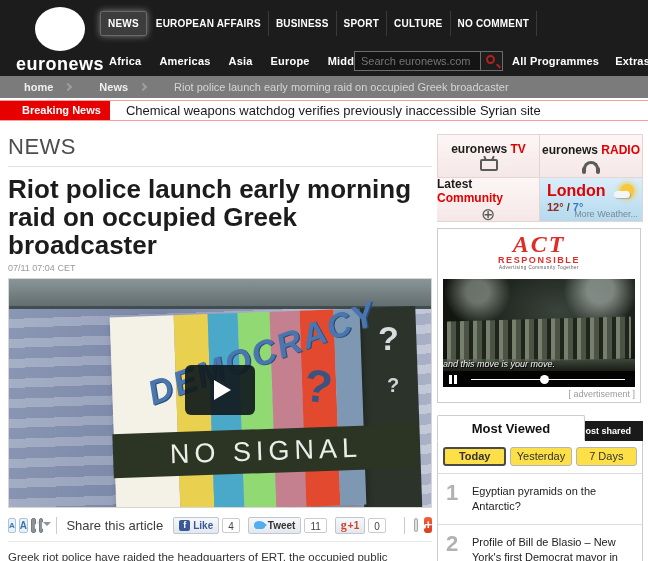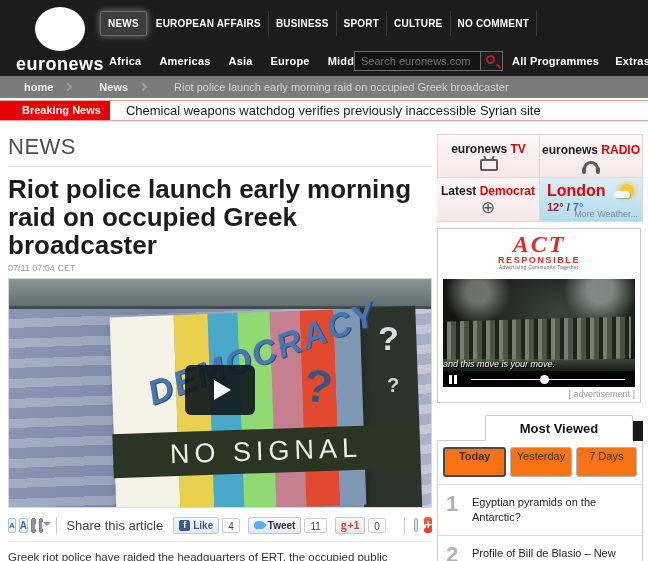--- a/index.html
+++ b/index.html
@@ -170,30 +170,30 @@
   .player-bar { position:absolute; left:0; right:0; bottom:0; height:16px; background:#030303;
       display:flex; align-items:center; }
   .pause-icon { display:flex; margin-left:6px; cursor:pointer; }
   .pause-icon span { width:3px; height:9px; background:#fff; margin-right:2px; }
   .progress { position:relative; flex:1; height:1px; background:#fff; margin:0 10px 0 12px; cursor:pointer; }
   .knob { position:absolute; left:45%; top:-4px; width:9px; height:9px; background:#fff; border-radius:50%; }
   .ad-caption { text-align:right; font-size:9px; color:#9a9a9a; padding:2px 5px 3px; }
 
   
   .mv { margin-top:12px; position:relative; }
-  .mv-tabs { position:relative; height:26px;margin-left:48px; }
+  .mv-tabs { position:relative; height:26px; }
   .mv-tab-active { position:absolute; left:0; top:0; width:148px; height:26px; background:#fff;
       border:1px solid #ccc; border-bottom:1px solid #fff; border-radius:2px 2px 0 0; text-align:center;
       font-size:13px; font-weight:bold; color:#111; line-height:25px; z-index:2; cursor:pointer; }
   .mv-tab-shared { position:absolute; right:0; top:6px; height:20px; background:#1a1a1a; color:#fff;
       font-size:9px; font-weight:bold; line-height:20px; padding:0 12px; cursor:pointer; }
   .mv-panel { border:1px solid #ccc; margin-top:-1px; background:#fff; }
   .mv-subtabs { display:flex; gap:4px; padding:6px 5px 7px; }
-  .subtab { flex:1; height:30px; line-height:17px; text-align:center; font-size:11px; color:#333;
-      background:#f97316; border:1px solid #b5b5b5; border-radius:3px; cursor:pointer; }
+  .subtab { flex:1; height:19px; line-height:17px; text-align:center; font-size:11px; color:#333;
+      background:#fde047; border:1px solid #b5b5b5; border-radius:3px; cursor:pointer; }
   .subtab.active { border:2px solid #4a4a4a; font-weight:bold; line-height:15px; }
   .mv-item { display:flex; border-top:1px solid #ddd; padding:8px 6px 9px 8px; cursor:pointer; }
   .mv-rank { width:26px; font-size:22px; font-weight:bold; color:#b2b2b2; line-height:22px; }
   .mv-text { flex:1; font-size:11px; color:#222; line-height:1.4; padding-top:2px; }
 </style>
 </head>
 <body>
 
 <div id="page">
 
@@ -319,21 +319,21 @@
           <span class="wred">TV</span></div>
         <span class="tv-icon"></span>
       </div>
       <div class="wcell">
         <div class="wlabel"><span>euronews</span>
           <span class="wred">RADIO</span></div>
         <span class="hp-icon"></span>
       </div>
       <div class="wcell wrow2">
         <div class="wlabel"><span>Latest</span>
-          <span class="wred">Democrat</span></div>
+          <span class="wred">Community</span></div>
         <span class="globe-icon">⊕</span>
       </div>
       <div class="wcell wrow2 weather">
         <div class="weather-city">London</div>
         <div class="weather-temps">
           <span class="temp-high">12°</span>
           <span class="temp-sep">/</span>
           <span class="temp-low">7°</span>
         </div>
         <span class="sun-icon"></span>

